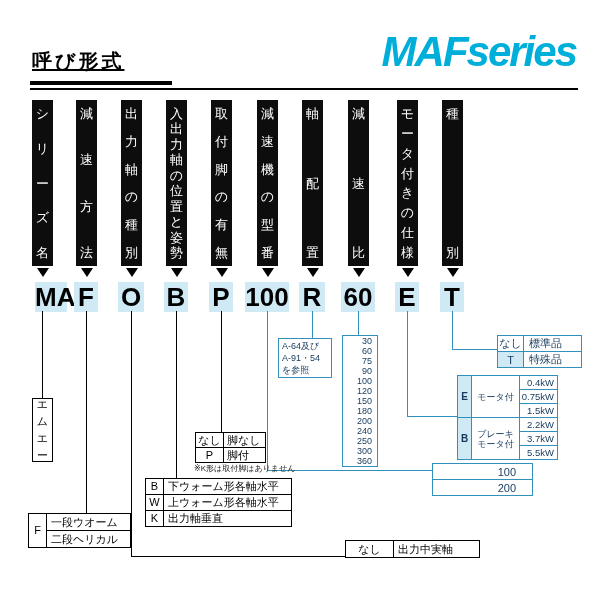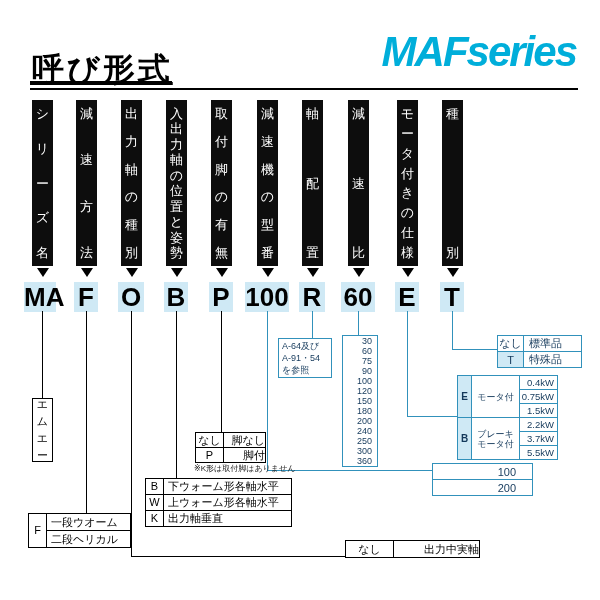--- a/index.html
+++ b/index.html
@@ -1,21 +1,21 @@
 <!DOCTYPE html>
 <html><head>
 <meta charset="utf-8">
 <style>
   * { margin:0; padding:0; box-sizing:border-box; }
   html,body { width:600px; height:600px; }
   body {
     position:relative; background:#ffffff; overflow:hidden;
     font-family:"Liberation Sans","DejaVu Sans",sans-serif; color:#000;
   }
-  .title { position:absolute; left:32px; top:48px; font-size:32px; font-weight:bold; letter-spacing:3px;text-decoration:underline; }
+  .title { position:absolute; left:32px; top:48px; font-size:20px; font-weight:bold; letter-spacing:3px;text-decoration:underline; }
   .title-underline { position:absolute; left:30px; top:81px; width:142px; height:4px; background:#000; }
   .header-rule { position:absolute; left:30px; top:88px; width:548px; height:2px; background:#000; }
   .brand { position:absolute; right:24px; top:28px; font-size:42px; font-weight:bold; font-style:italic; letter-spacing:-2px; color:#00aeda; }
 
   .col-label {
     position:absolute; top:100px; height:166px; width:21px; background:#0d0d0d; color:#fff;
     display:flex; flex-direction:column; align-items:center; justify-content:space-between;
     padding:7px 0; font-size:13px; line-height:1;
   }
   .arrow { position:absolute; top:268px; width:21px; height:11px; display:flex; align-items:flex-start; justify-content:center; }
@@ -36,24 +36,24 @@
   .f-table td   { height:17px; }
   .f-table .key { width:18px; text-align:center; }
   .f-table .val { width:84px; padding-left:4px; }
 
   .pos-table td   { height:16px; }
   .pos-table .key { width:18px; text-align:center; }
   .pos-table .val { width:128px; padding-left:4px; }
 
   .legs-table td   { height:15px; }
   .legs-table .key { width:28px; text-align:center; }
-  .legs-table .val { width:42px; padding-left:3px;text-align:right; }
+  .legs-table .val { width:42px; padding-left:3px; }
   .legs-note { position:absolute; left:194px; top:463px; font-size:8px; color:#222; white-space:nowrap; }
 
-  .out-table td   { height:17px;text-align:right; }
+  .out-table td   { height:17px; }
   .out-table .key { width:48px; text-align:center; }
   .out-table .val { width:86px; padding-left:4px; }
 
   .series-box {
     position:absolute; left:32px; top:398px; width:21px; height:64px; border:1px solid #000;
     display:flex; flex-direction:column; align-items:center; justify-content:center; gap:2px; font-size:11px;
   }
 
   .refbox {
     position:absolute; left:278px; top:338px; width:54px; height:40px; border:1px solid #3191bb;
@@ -181,21 +181,21 @@
 <div class="arrow" style="left:348px">
     <span class="tri"></span>
   </div>
 <div class="arrow" style="left:397px">
     <span class="tri"></span>
   </div>
 <div class="arrow" style="left:442px">
     <span class="tri"></span>
   </div>
 
-<div class="code" style="left:24px;width:32px">MA</div>
+<div class="code" style="left:35px;width:32px">MA</div>
 <div class="code" style="left:74px;width:24px">F</div>
 <div class="code" style="left:118px;width:26px">O</div>
 <div class="code" style="left:164px;width:24px">B</div>
 <div class="code" style="left:209px;width:24px">P</div>
 <div class="code" style="left:245px;width:44px">100</div>
 <div class="code" style="left:299px;width:26px">R</div>
 <div class="code" style="left:341px;width:34px">60</div>
 <div class="code" style="left:395px;width:24px">E</div>
 <div class="code" style="left:440px;width:24px">T</div>
 

